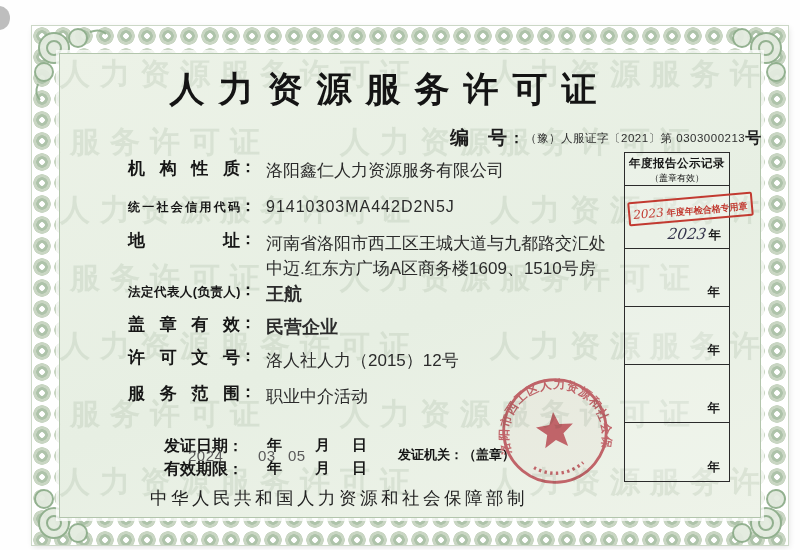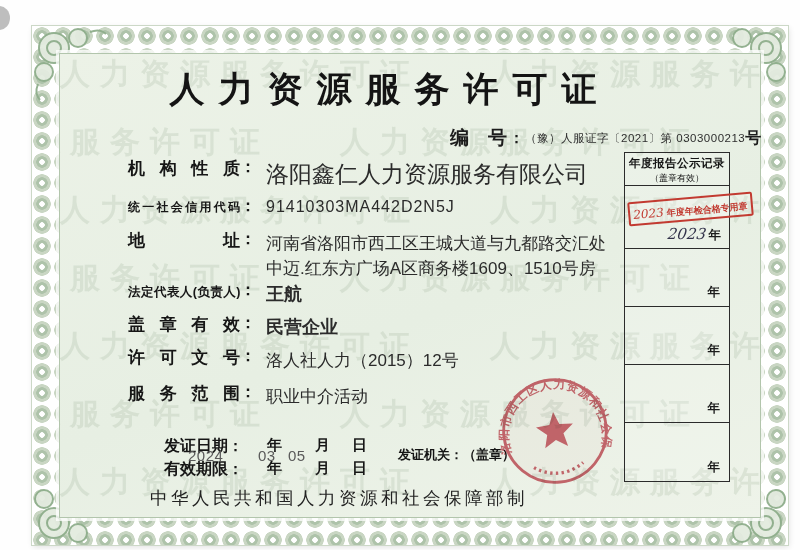--- a/index.html
+++ b/index.html
@@ -61,21 +61,21 @@
   .serial-suffix { margin-left:auto; font-family:"Liberation Serif", serif; font-weight:700; font-size:16px; color:#1c1c1c; }
   .frow { position:absolute; left:96px; display:flex; align-items:flex-start; white-space:nowrap; }
   .flabel {
     display:inline-block; width:112px; font-weight:700; color:#161616;
     text-align:justify; text-align-last:justify; font-size:17px; flex:none;
   }
   .flabel.small { font-size:12px; padding-top:3px; }
   .flabel.xsmall { font-size:12.5px; padding-top:4px; letter-spacing:-.5px; }
   .fcolon { font-weight:700; font-size:16px; color:#161616; flex:none; }
   .fvalue { margin-left:10px; color:#2b2b2b; transform:translateY(2px); }
-  .v19 { font-size:23px; }
+  .v19 { font-size:17px; }
   .v18 { font-size:18px;font-weight:bold; }
   .v17 { font-size:17px; line-height:25px; }
   .v16 { font-size:16px; letter-spacing:1px; }
   
   .panel {
     position:absolute; left:592px; top:126px; width:106px; height:330px;
     border:1px solid #2b2b2b; background:rgba(255,255,255,.15);
   }
   .panel-header { height:33px; border-bottom:1px solid #2b2b2b; text-align:center; padding-top:3px; color:#141414; }
   .panel-title { font-size:11.5px; font-weight:700; letter-spacing:.5px; }

